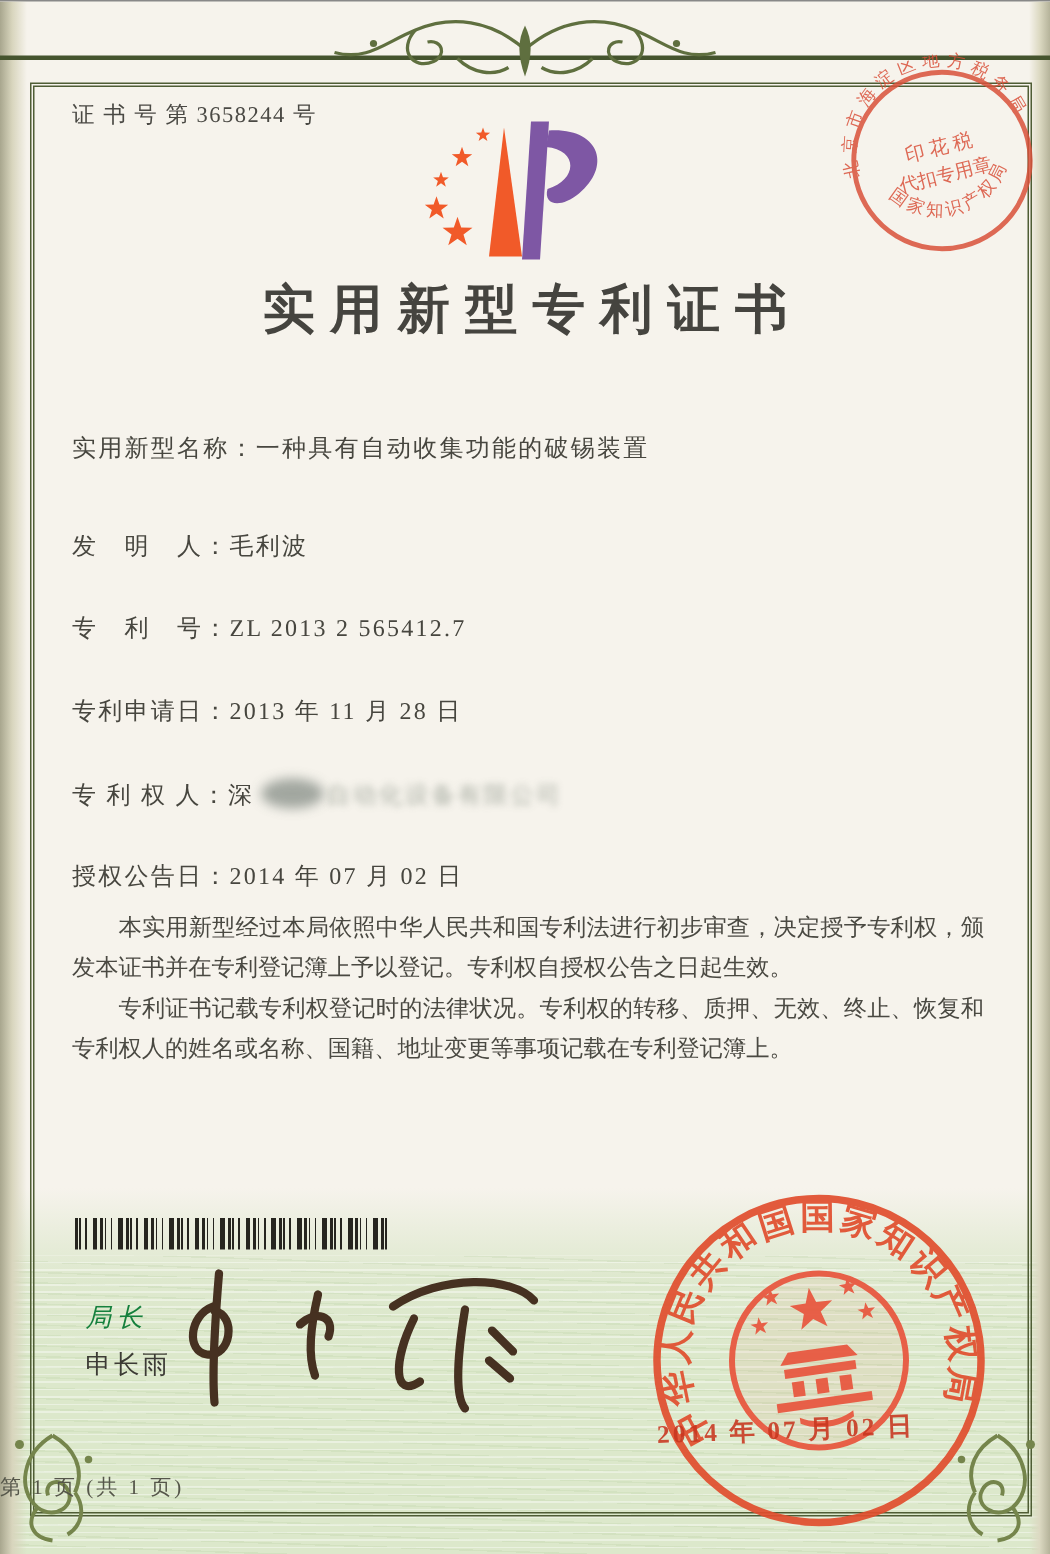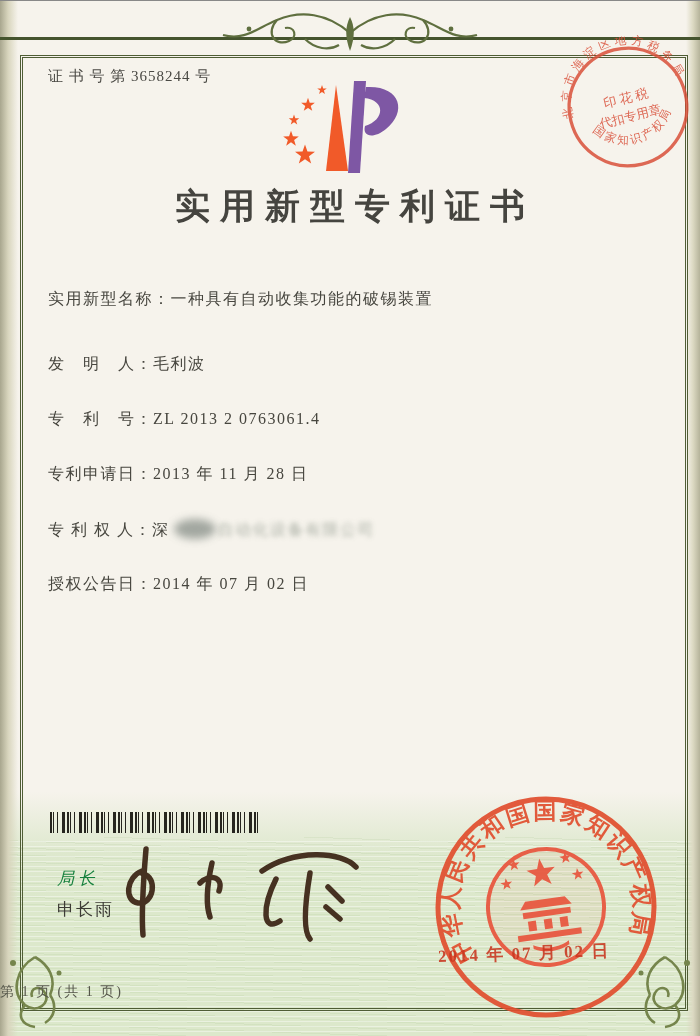--- a/index.html
+++ b/index.html
@@ -119,26 +119,28 @@
     <use href="#star" transform="translate(26,26) scale(0.72)"></use>
     <use href="#star" transform="translate(12,41) scale(0.55)"></use>
     <use href="#star" transform="translate(9,60) scale(0.82)"></use>
     <use href="#star" transform="translate(23,76) scale(1.05)"></use>
   </svg>
 
   <div class="abs title">实用新型专利证书</div>
 
   <div class="abs field f1"><span>发　明　人：</span><span>毛利波</span></div>
   <div class="abs field f0"><span>实用新型名称：</span><span>一种具有自动收集功能的破锡装置</span></div>
-  <div class="abs field f2"><span>专　利　号：</span><span>ZL 2013 2 0763061.4</span></div>
+  <div class="abs field f2"><span>专　利　号：</span><span>ZL 2013 2 565412.7</span></div>
   <div class="abs field f3"><span>专利申请日：</span><span>2013 年 11 月 28 日</span></div>
   <div class="abs field f4"><span>专 利 权 人：</span><span>深</span><span class="redact-blob"></span><span class="ghost">自动化设备有限公司</span></div>
   <div class="abs field f5"><span>授权公告日：</span><span>2014 年 07 月 02 日</span></div>
 
   <div class="abs body-text">
+    <p>本实用新型经过本局依照中华人民共和国专利法进行初步审查，决定授予专利权，颁发本证书并在专利登记簿上予以登记。专利权自授权公告之日起生效。</p>
+    <p>专利证书记载专利权登记时的法律状况。专利权的转移、质押、无效、终止、恢复和专利权人的姓名或名称、国籍、地址变更等事项记载在专利登记簿上。</p>
   </div>
 
   <div class="abs barcode"></div>
 
   <div class="abs sig-title">局长</div>
   <div class="abs sig-name">申长雨</div>
   <svg class="abs sig-script" viewBox="0 0 270 108">
     <g stroke="#463121" fill="none" stroke-width="5.5" stroke-linecap="round">
       <path d="M30,30 C14,36 12,60 26,62 C42,64 46,36 31,33"></path>
       <path d="M34,8 C32,32 29,72 31,94"></path>

